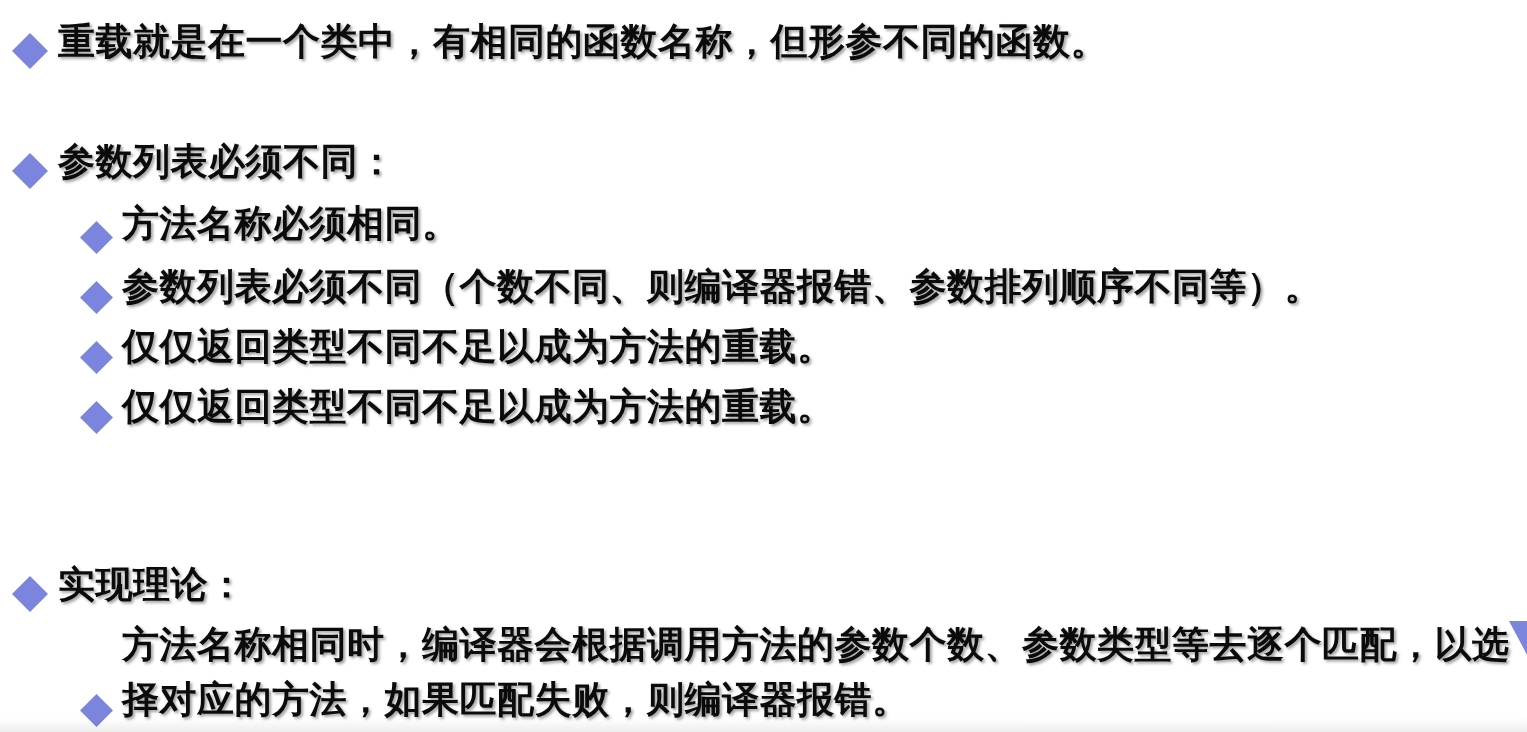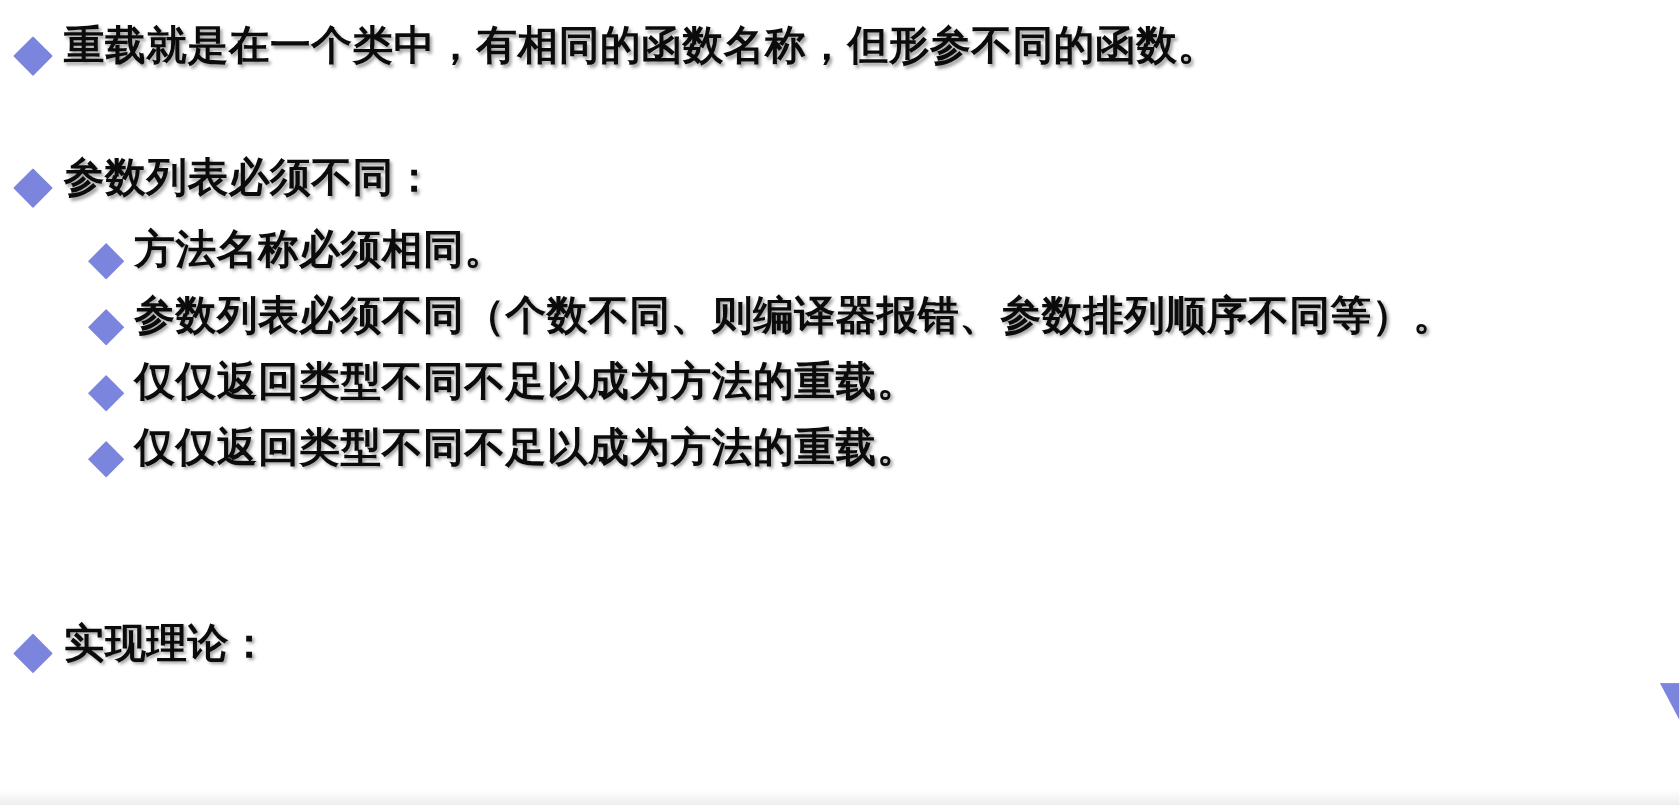--- a/index.html
+++ b/index.html
@@ -34,21 +34,21 @@
     line-height:55px;
     color:var(--text-color);
     text-shadow:2px 2px 3px rgba(0,0,0,0.38);
     letter-spacing:0.5px;
   }
   .lvl1 .txt{margin-left:10px;}
   .lvl2 .txt{margin-left:9px;}
   
   .r0{top:14px;left:12px;}
   .r1{top:134px;left:12px;}
-  .r2{top:199px;left:80px;}
+  .r2{top:199px;left:80px;font-family:Liberation Mono, monospace;}
   .r3{top:259px;left:80px;}
   .r4{top:319px;left:80px;}
   .r5{top:379px;left:80px;}
   .r6{top:557px;left:12px;}
   .r7{top:617px;left:80px;}
   .r7 .txt{max-width:1400px;}
   .triangle-deco{
     position:absolute;
     top:621px;
     right:0;
@@ -97,17 +97,21 @@
   <div class="row lvl1 r6">
     <span class="diamond"></span>
     <span class="txt">实现理论：</span>
   </div>
 
   <div class="row lvl2 r5">
     <span class="diamond"></span>
     <span class="txt">仅仅返回类型不同不足以成为方法的重载。</span>
   </div>
 
+  <div class="row lvl2 r7">
+    <span class="diamond"></span>
+    <span class="txt">方法名称相同时，编译器会根据调用方法的参数个数、参数类型等去逐个匹配，以选择对应的方法，如果匹配失败，则编译器报错。</span>
+  </div>
 
   <div class="triangle-deco"></div>
   <div class="bottom-shade"></div>
 
 </div>
 
 </body></html>

